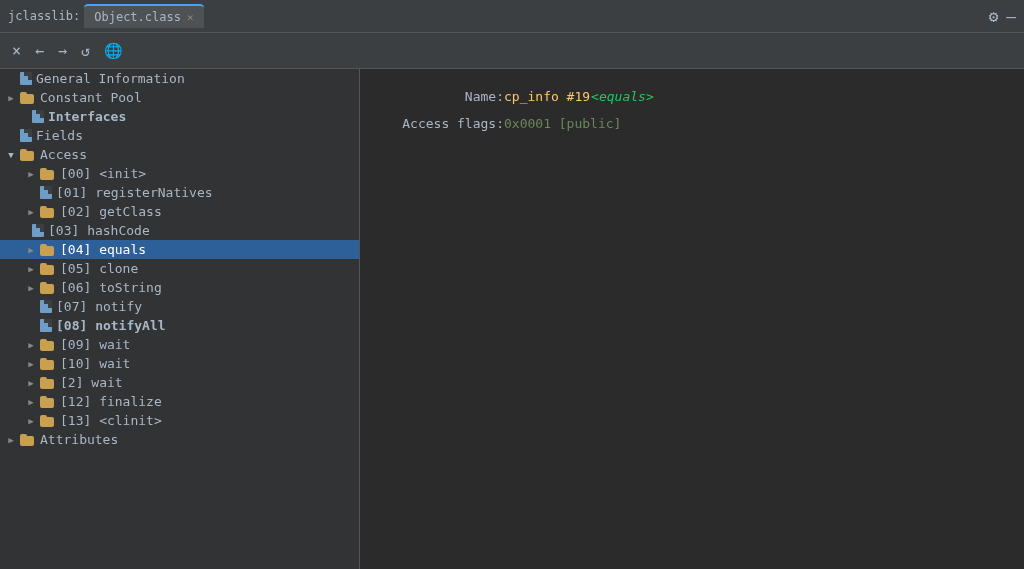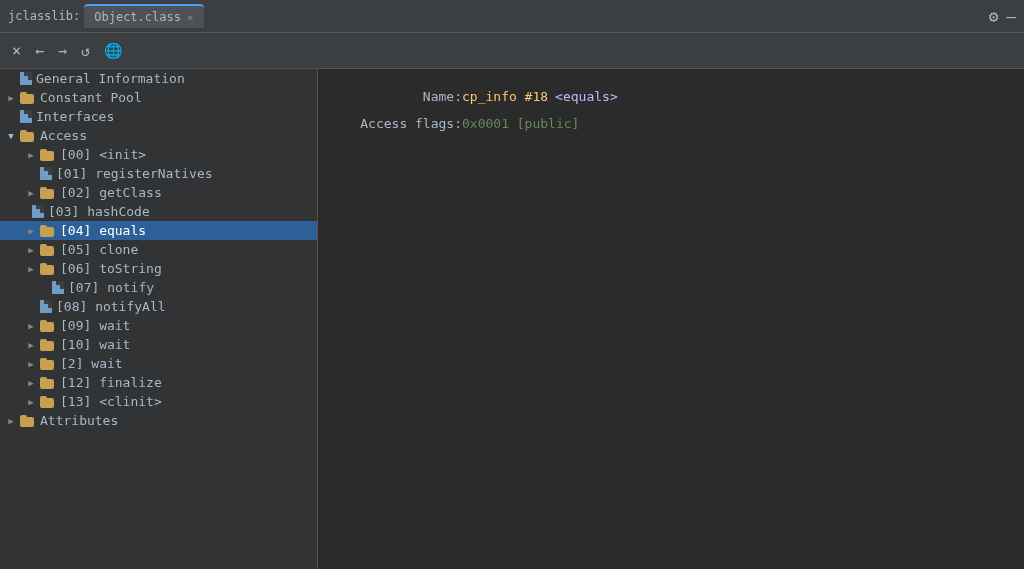--- a/index.html
+++ b/index.html
@@ -76,21 +76,21 @@
     }
 
     
     .main {
       display: flex;
       height: calc(569px - 32px - 36px);
     }
 
     
     .sidebar {
-      width: 318px;
+      width: 360px;
       background: #313335;
       border-right: 1px solid #555;
       overflow-y: auto;
       flex-shrink: 0;
     }
     .tree-item {
       display: flex;
       align-items: center;
       padding: 2px 4px;
       cursor: pointer;
@@ -181,22 +181,23 @@
     }
     .detail-value {
       color: #a9b7c6;
     }
     .cp-link {
       color: #ffc66d;
       text-decoration: none;
       cursor: pointer;
     }
     .cp-name {
-      color: #c4b5fd;
-      margin-left: 7px;
+      color: #22c55e;
+      margin-left: 1px;
+      font-style: italic;
     }
     .access-flags {
       color: #6a8759;
     }
 
     .copy-btn {
       margin-top: 8px;
       padding: 6px 14px;
       background: #4e5254;
       color: #a9b7c6;
@@ -238,26 +239,31 @@
       <div class="tree-item" style="padding-left: 4px;">
         <span class="arrow" style="min-width: 14px; display: inline-block; font-size: 9px; margin-right: 2px;"></span>
         <span class="file-icon"></span>
         <span>General Information</span>
       </div>
       <div class="tree-item" style="padding-left: 4px;">
         <span class="arrow" style="min-width: 14px; display: inline-block; font-size: 9px; margin-right: 2px;">▶</span>
         <span class="folder-icon"></span>
         <span>Constant Pool</span>
       </div>
-      <div class="tree-item" style="padding-left: 4px;">
+      <div class="tree-item" style="padding-left: 16px; font-weight: bold;">
         <span class="arrow" style="min-width: 14px; display: inline-block; font-size: 9px; margin-right: 2px;"></span>
         <span class="file-icon"></span>
         <span>Interfaces</span>
       </div>
       <div class="tree-item" style="padding-left: 4px;">
+        <span class="arrow" style="min-width: 14px; display: inline-block; font-size: 9px; margin-right: 2px;"></span>
+        <span class="file-icon"></span>
+        <span>Fields</span>
+      </div>
+      <div class="tree-item" style="padding-left: 4px;">
         <span class="arrow expanded" style="min-width: 14px; display: inline-block; font-size: 9px; margin-right: 2px;">▼</span>
         <span class="folder-icon"></span>
         <span>Access</span>
       </div>
       <div class="tree-item" style="padding-left: 24px;">
         <span class="arrow" style="min-width: 14px; display: inline-block; font-size: 9px; margin-right: 2px;">▶</span>
         <span class="folder-icon"></span>
         <span>[00] &lt;init&gt;</span>
       </div>
       <div class="tree-item" style="padding-left: 24px;">
@@ -283,26 +289,26 @@
       <div class="tree-item" style="padding-left: 24px;">
         <span class="arrow" style="min-width: 14px; display: inline-block; font-size: 9px; margin-right: 2px;">▶</span>
         <span class="folder-icon"></span>
         <span>[05] clone</span>
       </div>
       <div class="tree-item" style="padding-left: 24px;">
         <span class="arrow" style="min-width: 14px; display: inline-block; font-size: 9px; margin-right: 2px;">▶</span>
         <span class="folder-icon"></span>
         <span>[06] toString</span>
       </div>
-      <div class="tree-item" style="padding-left: 36px;">
+      <div class="tree-item" style="padding-left: 24px;">
         <span class="arrow" style="min-width: 14px; display: inline-block; font-size: 9px; margin-right: 2px;"></span>
         <span class="file-icon"></span>
         <span>[07] notify</span>
       </div>
-      <div class="tree-item" style="padding-left: 24px;">
+      <div class="tree-item" style="padding-left: 24px; font-weight: bold;">
         <span class="arrow" style="min-width: 14px; display: inline-block; font-size: 9px; margin-right: 2px;"></span>
         <span class="file-icon"></span>
         <span>[08] notifyAll</span>
       </div>
       <div class="tree-item" style="padding-left: 24px;">
         <span class="arrow" style="min-width: 14px; display: inline-block; font-size: 9px; margin-right: 2px;">▶</span>
         <span class="folder-icon"></span>
         <span>[09] wait</span>
       </div>
       <div class="tree-item" style="padding-left: 24px;">
@@ -330,21 +336,21 @@
         <span class="folder-icon"></span>
         <span>Attributes</span>
       </div>
     </div>
 
   <div class="detail">
 
     <div class="detail-row">
       <span class="detail-label">Name:</span>
       <span class="detail-value">
-        <a class="cp-link">cp_info #18</a><span class="cp-name">&lt;equals&gt;</span>
+        <a class="cp-link">cp_info #19</a><span class="cp-name">&lt;equals&gt;</span>
       </span>
     </div>
 
 
     <div class="detail-row">
       <span class="detail-label">Access flags:</span>
       <span class="access-flags">0x0001 [public]</span>
     </div>
 
   </div>

